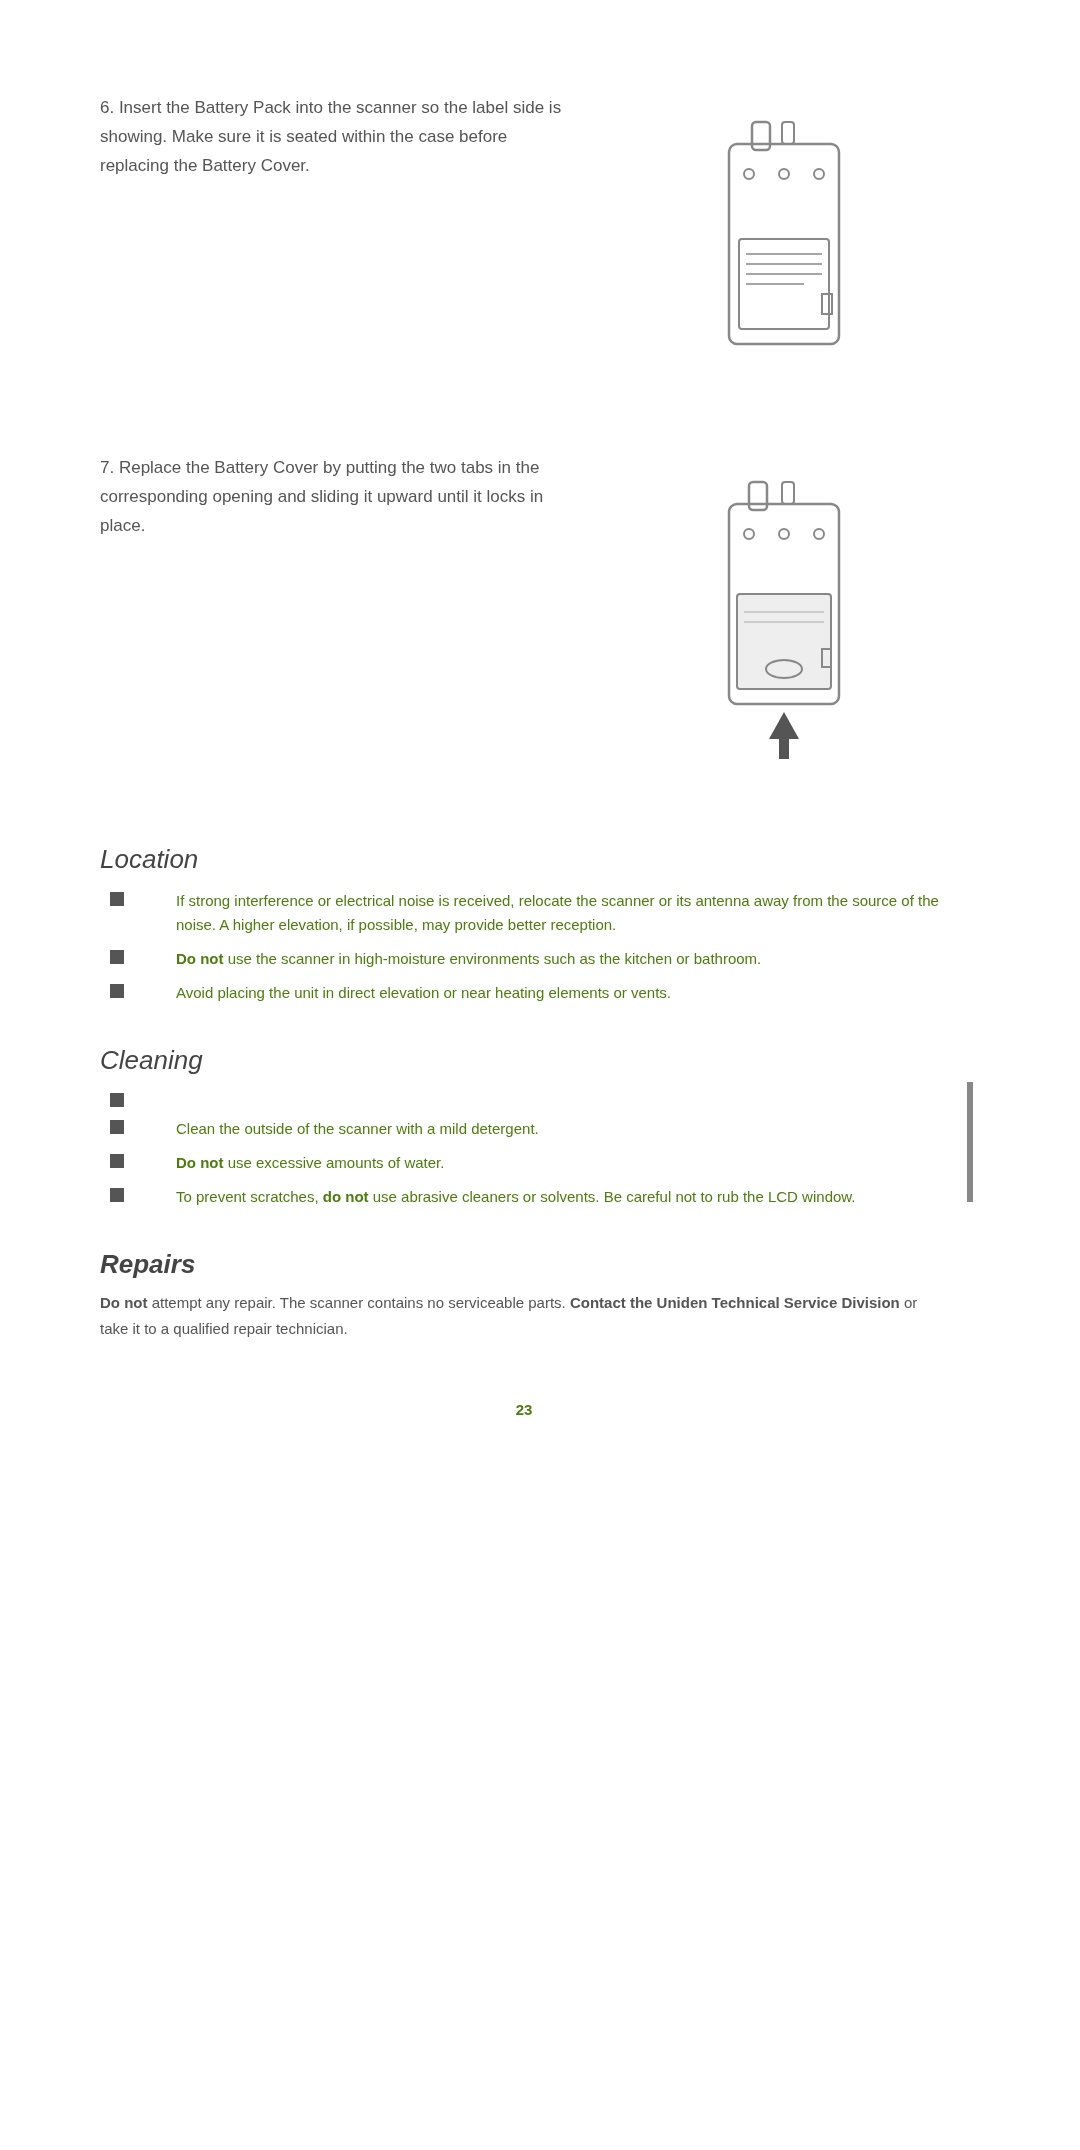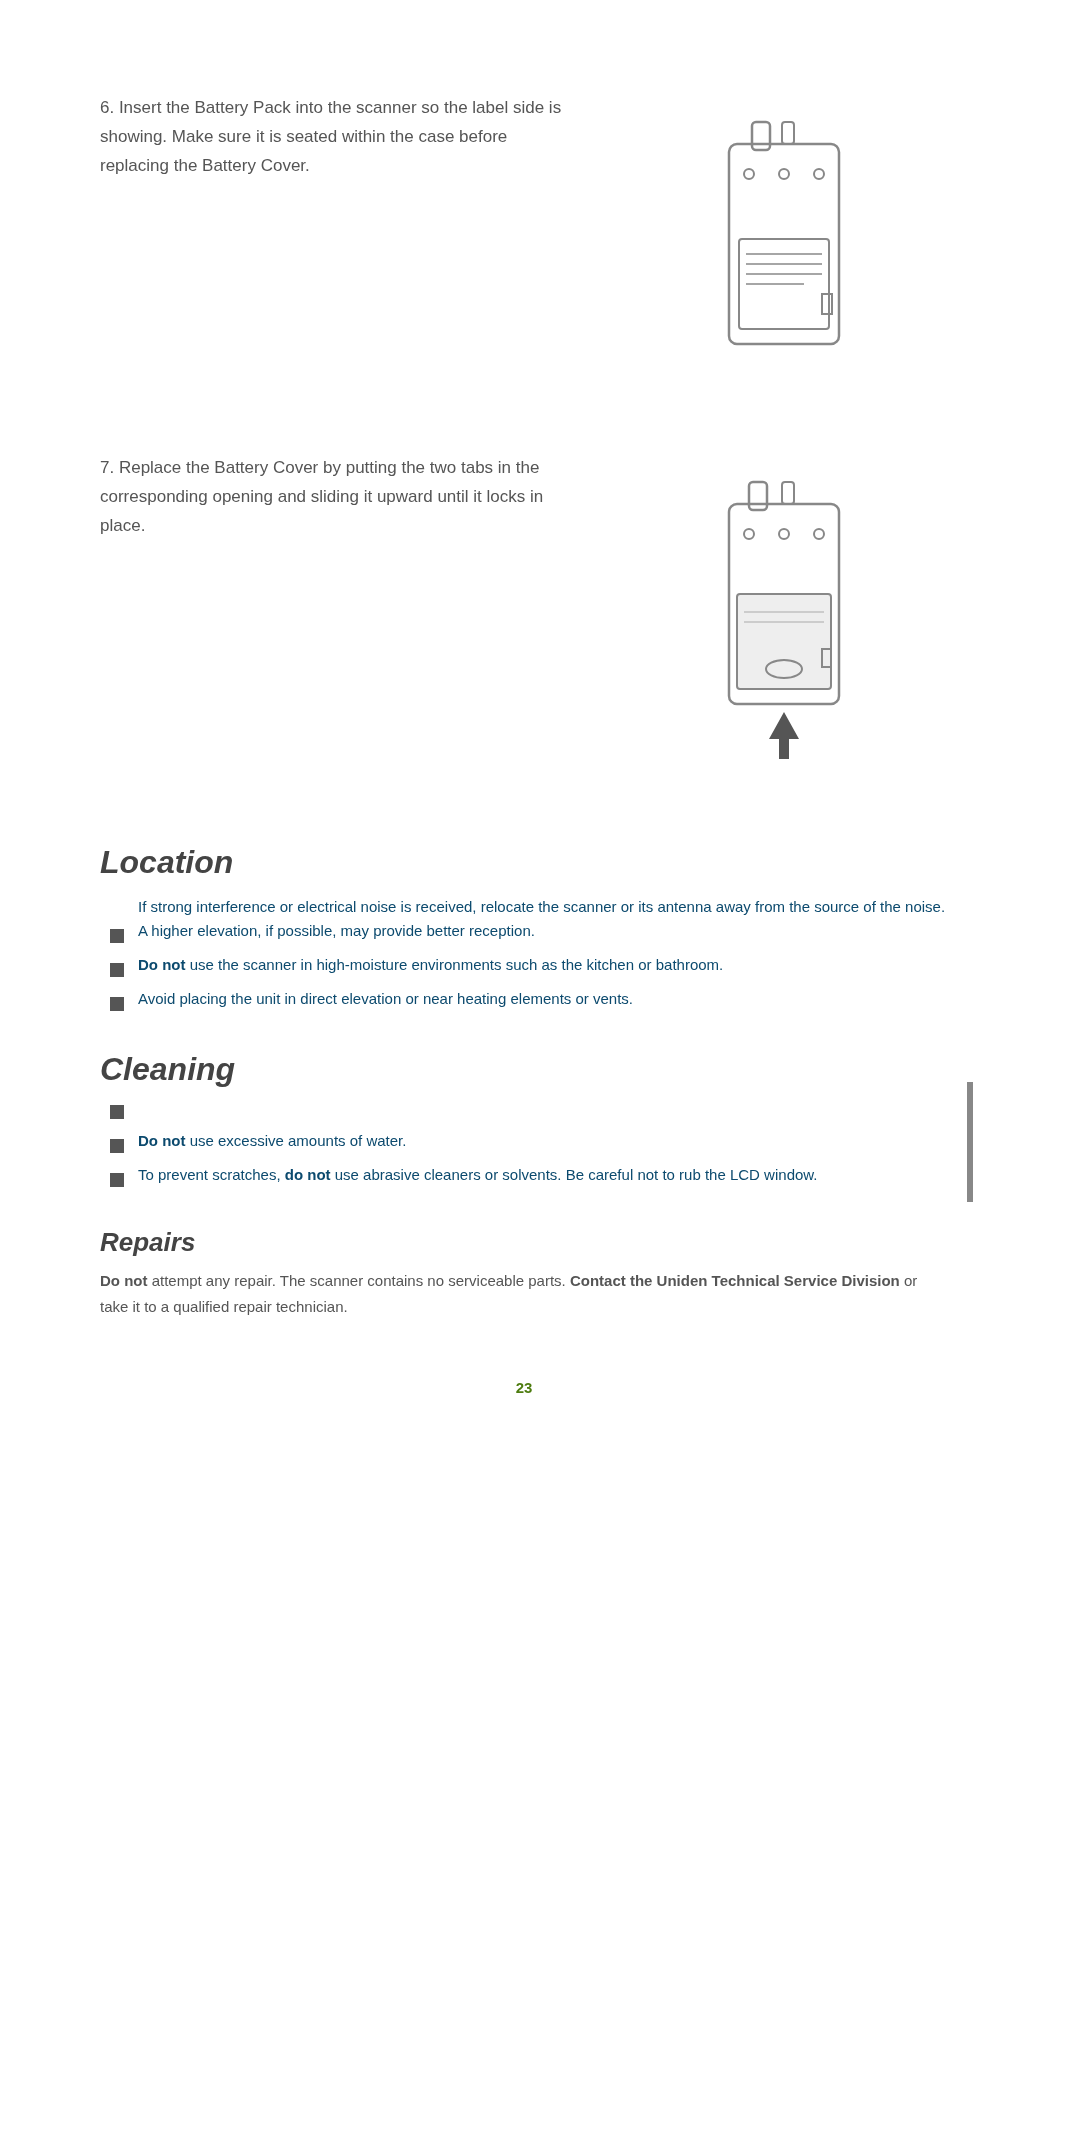--- a/index.html
+++ b/index.html
@@ -44,39 +44,40 @@
       align-items: flex-start;
       padding-left: 20px;
     }
 
     
     .content-section {
       margin-bottom: 40px;
     }
 
     .section-title {
-      font-size: 32px;
-      font-weight: bold;
+      font-size: 26px;
+      font-weight: normal;
       color: #444444;
       margin-bottom: 14px;
       font-style: italic;
     }
 
     .bullet-list {
       list-style: none;
       padding-left: 10px;
     }
 
     .bullet-list li {
       display: flex;
-      align-items: flex-end;
+      align-items: flex-start;
       margin-bottom: 10px;
       font-size: 15px;
       line-height: 1.6;
-      color: #0c4a6e;
+      color: #4d7c0f;
+      gap: 38px;
     }
 
     .bullet-square {
       display: inline-block;
       width: 14px;
       height: 14px;
       background: #555555;
       margin-right: 14px;
       margin-top: 3px;
       flex-shrink: 0;
@@ -209,20 +210,24 @@
   </div>
 
   <div class="content-section">
     <div class="section-title">Cleaning</div>
     <ul class="bullet-list">
       <li>
         <span class="bullet-square"></span>
       </li>
       <li>
         <span class="bullet-square"></span>
+        <span>Clean the outside of the scanner with a mild detergent.</span>
+      </li>
+      <li>
+        <span class="bullet-square"></span>
         <span><span class="bold">Do not</span> use excessive amounts of water.</span>
       </li>
       <li>
         <span class="bullet-square"></span>
         <span>To prevent scratches, <span class="bold">do not</span> use abrasive cleaners or solvents.  Be careful not to rub the LCD window.</span>
       </li>
     </ul>
   </div>
 
   <div class="repairs-section">

